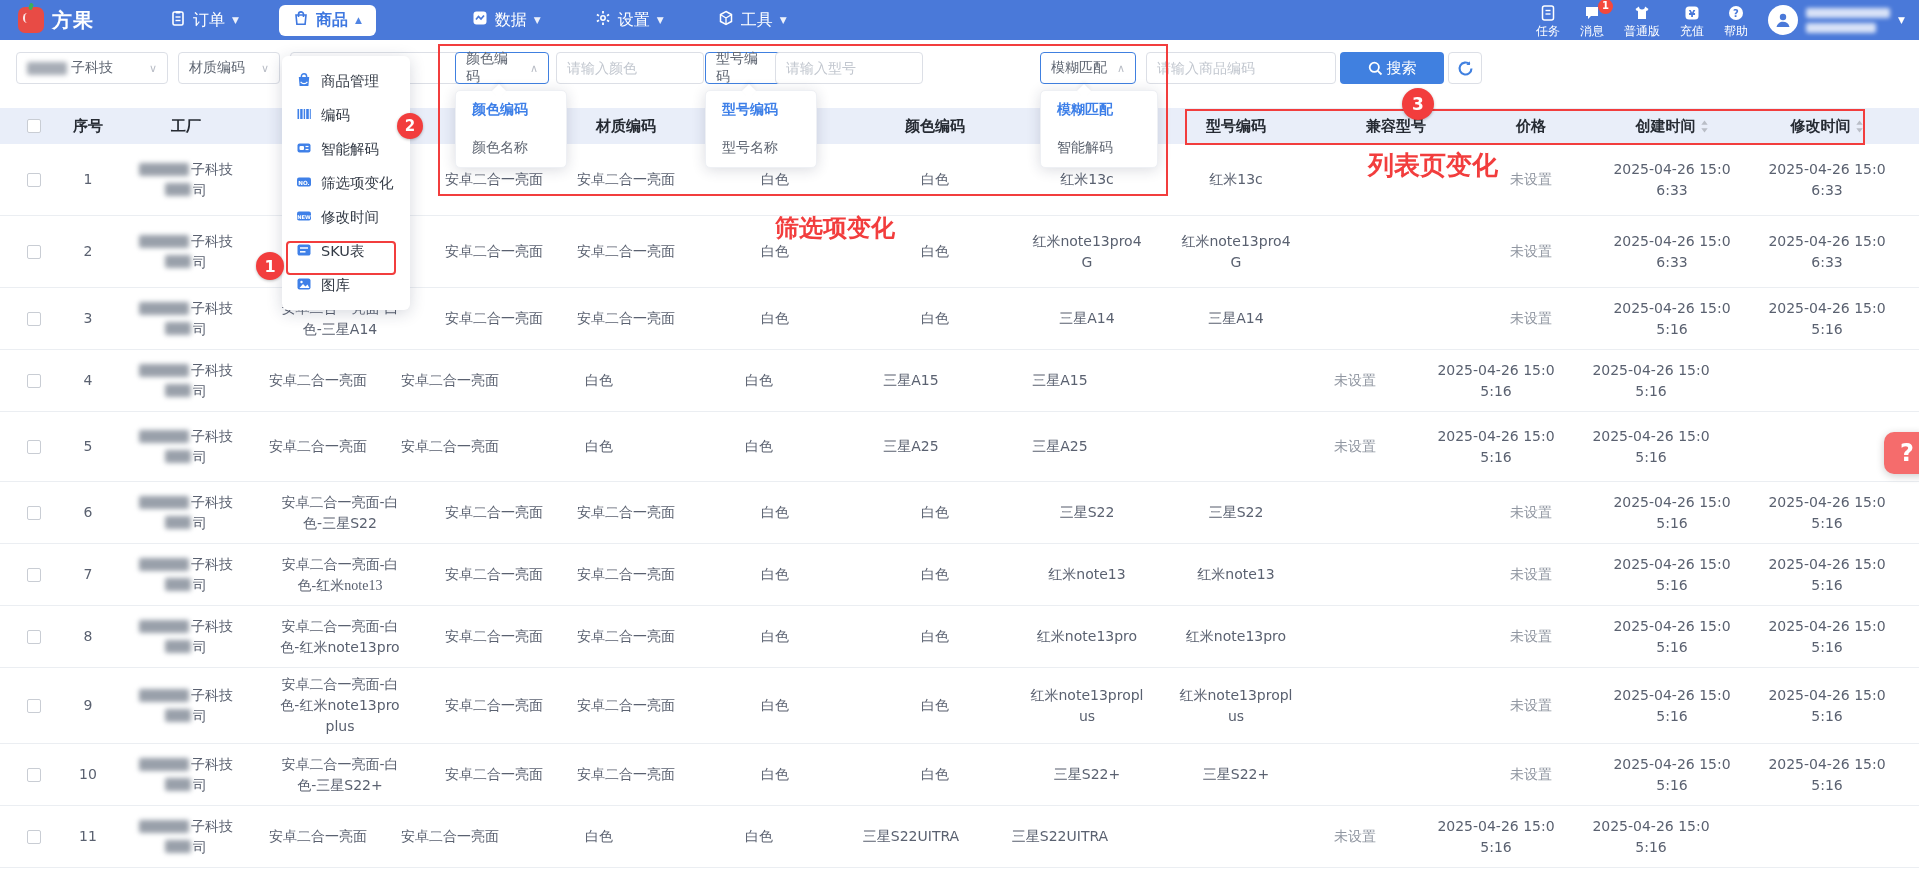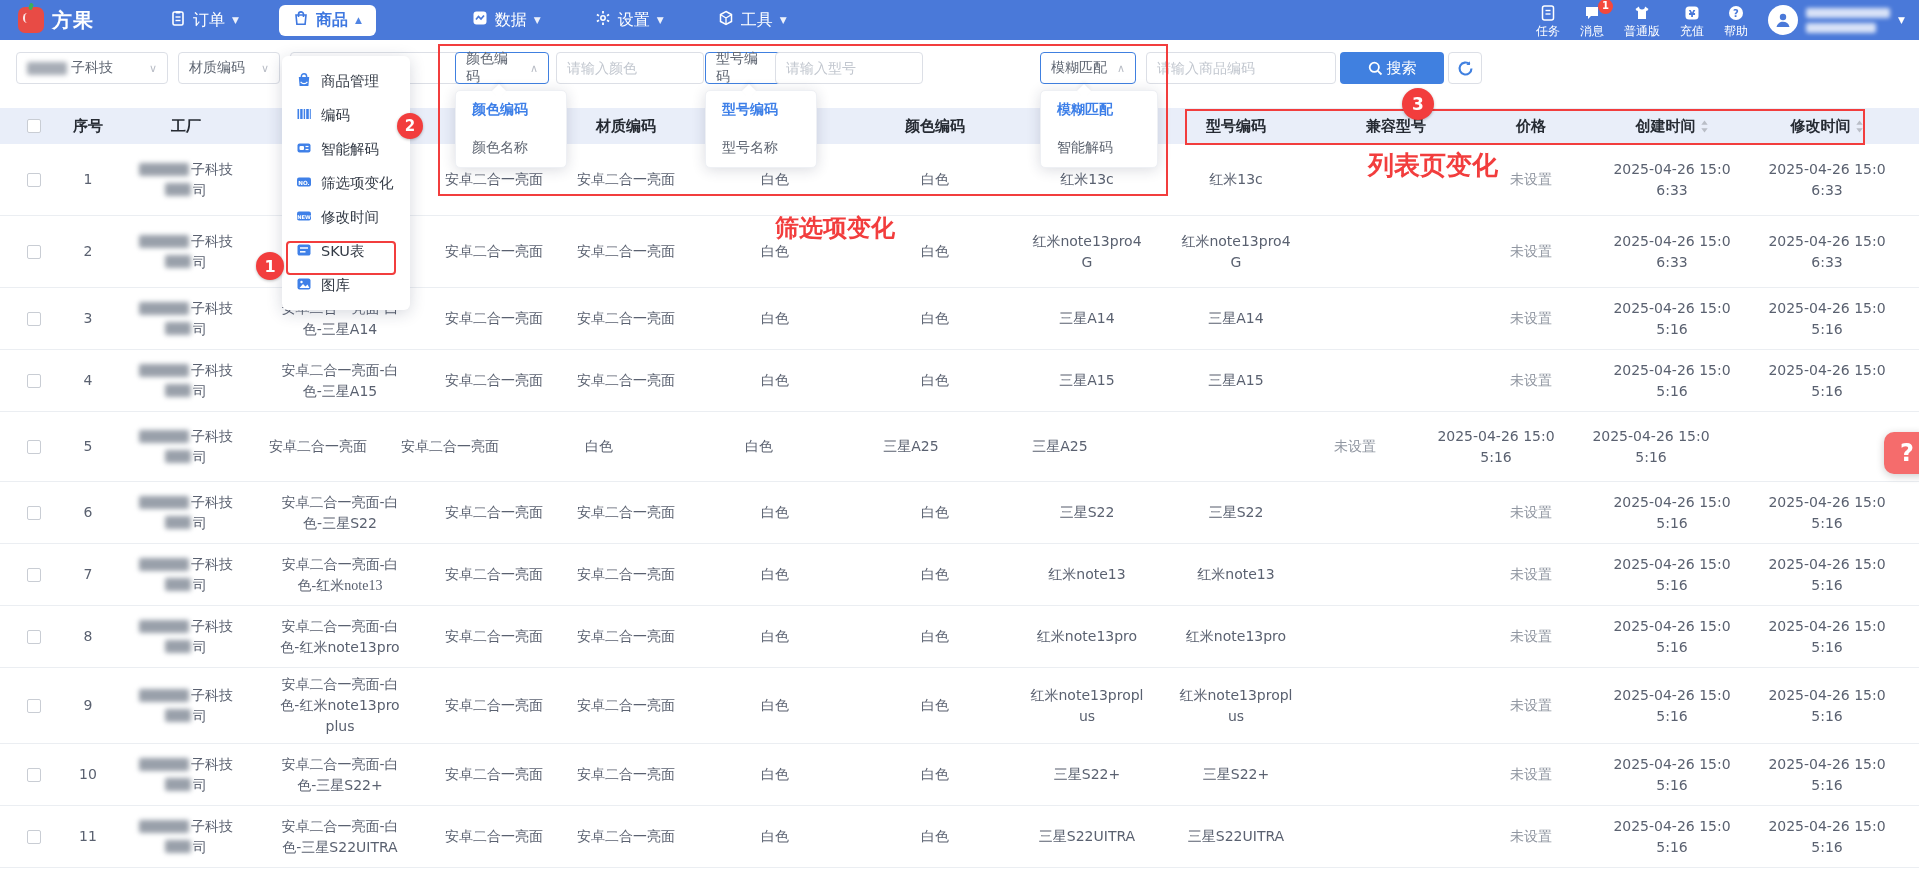--- a/index.html
+++ b/index.html
@@ -496,23 +496,20 @@
             <span class="fline">
               <i class="fblur fb1"></i>
               <span>子科技</span>
             </span>
             <span class="fline">
               <i class="fblur fb2"></i>
               <span>司</span>
             </span>
           </div>
         </div>
-        <div class="td" style="width: 176px;">
-          <span class="inner" style="max-width: 124px;">安卓二合一亮面-白色-三星A15</span>
-        </div>
         <div class="td" style="width: 132px;">
           <span class="inner">安卓二合一亮面</span>
         </div>
         <div class="td" style="width: 132px;">
           <span class="inner">安卓二合一亮面</span>
         </div>
         <div class="td" style="width: 166px;">
           <span class="inner">白色</span>
         </div>
         <div class="td" style="width: 154px;">
@@ -863,23 +860,20 @@
           <div class="factory">
             <span class="fline">
               <i class="fblur fb1"></i>
               <span>子科技</span>
             </span>
             <span class="fline">
               <i class="fblur fb2"></i>
               <span>司</span>
             </span>
           </div>
-        </div>
-        <div class="td" style="width: 176px;">
-          <span class="inner" style="max-width: 124px;">安卓二合一亮面-白色-三星S22UITRA</span>
         </div>
         <div class="td" style="width: 132px;">
           <span class="inner">安卓二合一亮面</span>
         </div>
         <div class="td" style="width: 132px;">
           <span class="inner">安卓二合一亮面</span>
         </div>
         <div class="td" style="width: 166px;">
           <span class="inner">白色</span>
         </div>

